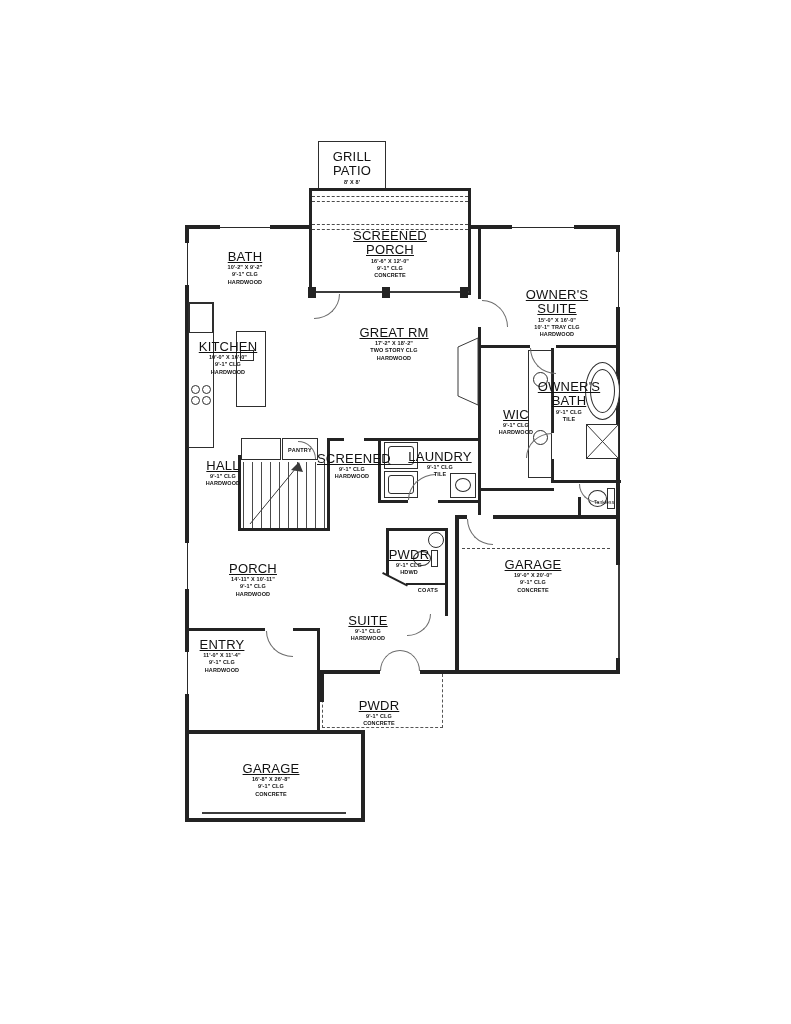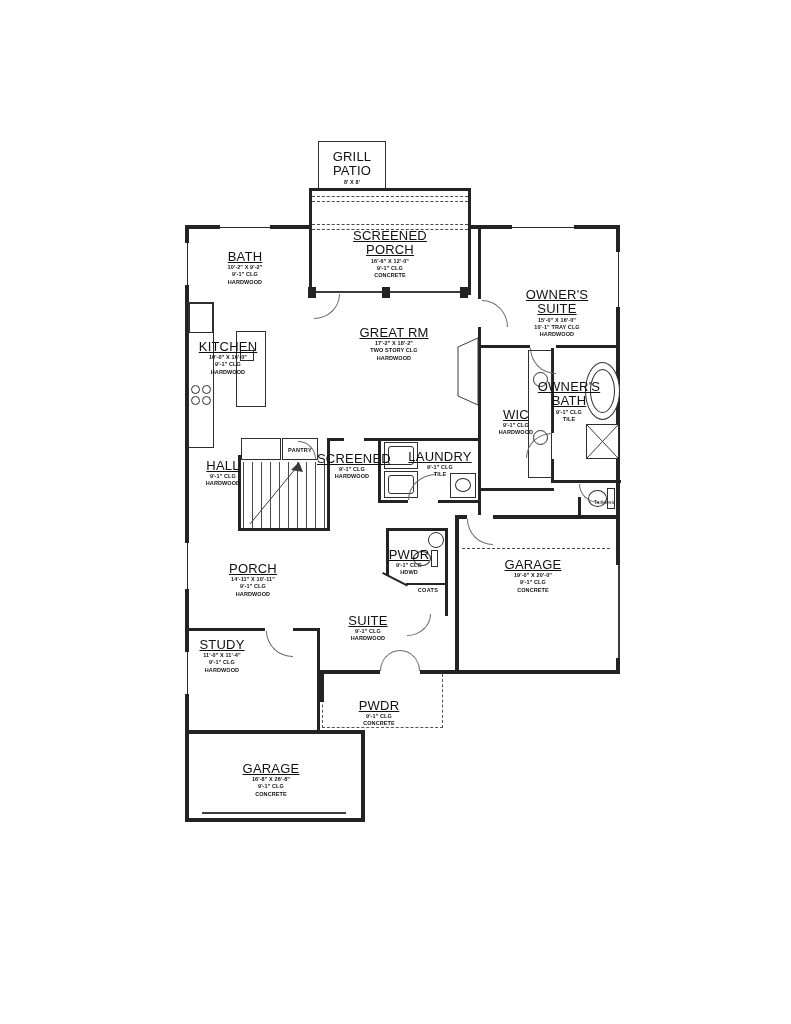--- a/index.html
+++ b/index.html
@@ -252,21 +252,21 @@
   <div class="tiny" style="left:403px;top:587px;width:50px">COATS</div>
 
   <div class="room" style="left:488px;top:558px;width:90px">
     <div class="rname">GARAGE</div>
     <div class="rsub">19'-0" X 20'-0"</div>
     <div class="rsub">9'-1" CLG</div>
     <div class="rsub">CONCRETE</div>
   </div>
 
   <div class="room" style="left:182px;top:638px;width:80px">
-    <div class="rname">STUDY</div>
+    <div class="rname">ENTRY</div>
     <div class="rsub">11'-0" X 11'-4"</div>
     <div class="rsub">9'-1" CLG</div>
     <div class="rsub">HARDWOOD</div>
   </div>
 
   <div class="room" style="left:333px;top:614px;width:70px">
     <div class="rname">SUITE</div>
     <div class="rsub">9'-1" CLG</div>
     <div class="rsub">HARDWOOD</div>
   </div>

